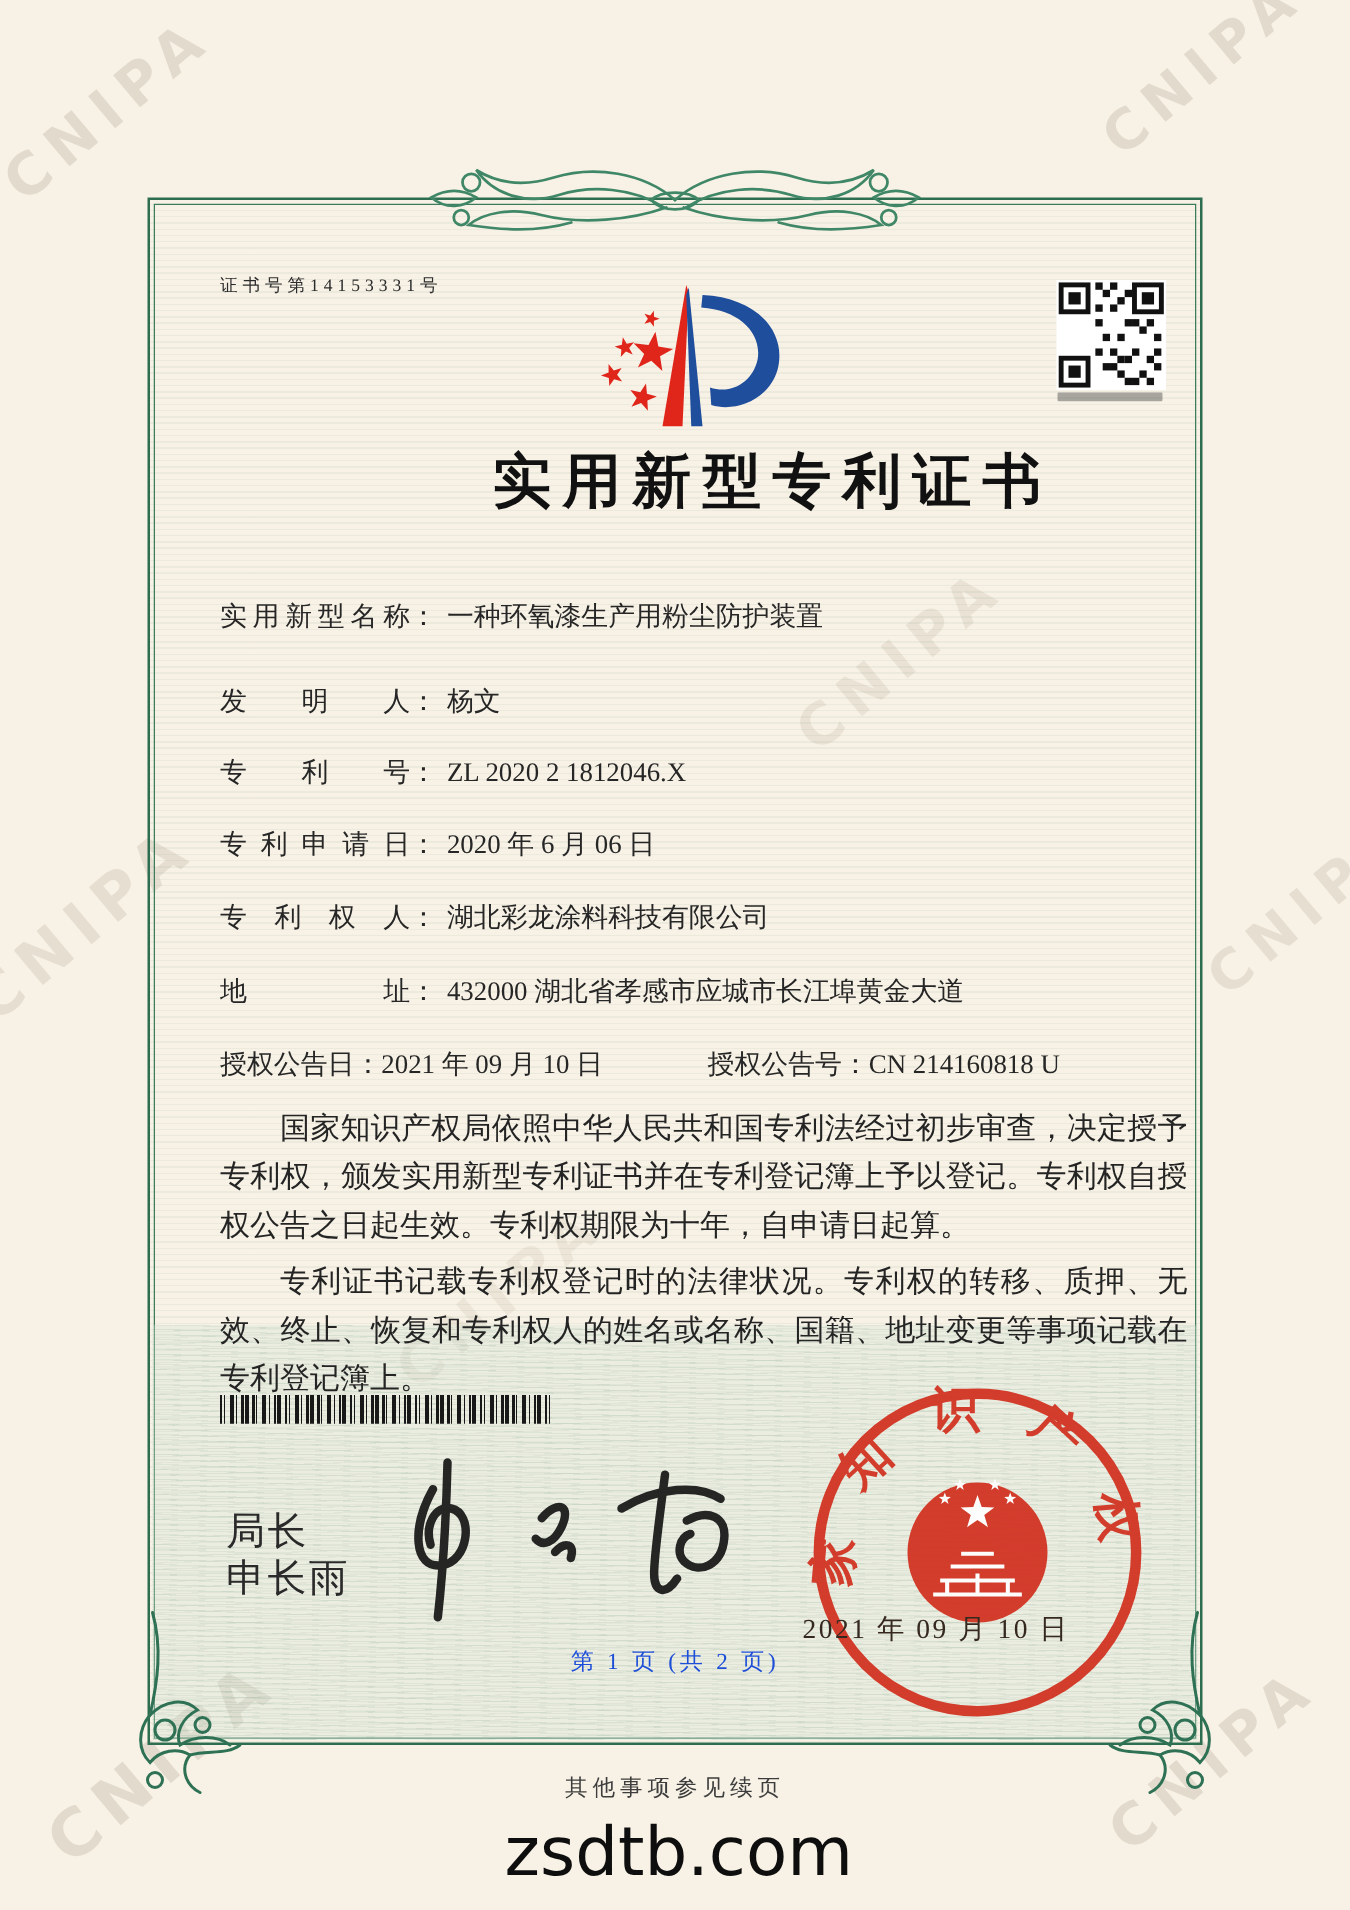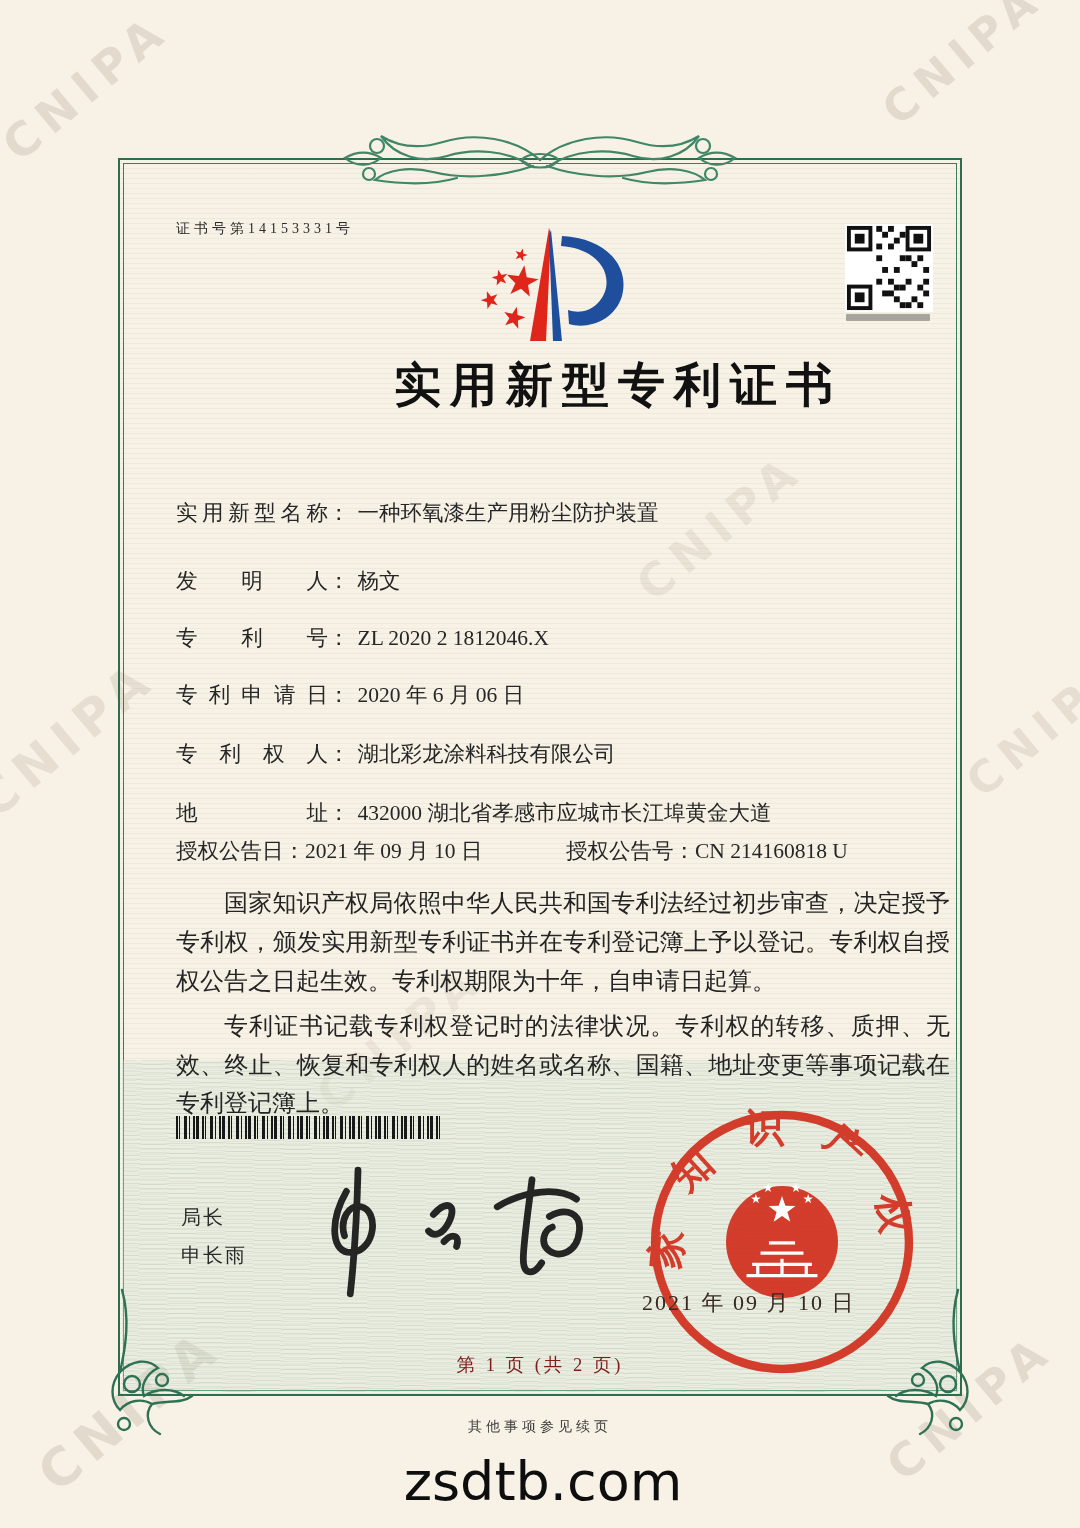--- a/index.html
+++ b/index.html
@@ -40,51 +40,51 @@
     position:absolute;left:176px;top:220px;
     font-size:14px;letter-spacing:4px;color:#2b2b2b;
   }
   .title{
     position:absolute;left:118px;top:354px;width:1000px;
     text-align:center;font-size:47px;font-weight:700;letter-spacing:9px;color:#111;
   }
   .row{position:absolute;left:176px;width:786px;font-size:21.5px;color:#262626;white-space:nowrap;}
   .f-label{
     display:inline-block;width:152px;vertical-align:bottom;
-    text-align:justify;text-align-last:justify;margin-top:20px;
+    text-align:justify;text-align-last:justify;
   }
   .f-colon{margin-right:8px;}
   .paras{
     position:absolute;left:176px;top:884px;width:774px;
     font-size:24px;line-height:1.62;text-align:justify;color:#242424;
   }
   .paras p{margin:0 0 6px 0;text-indent:2em;}
   .barcode{
     position:absolute;left:176px;top:1116px;width:266px;height:23px;
     background:repeating-linear-gradient(90deg,
       #181818 0 2px, transparent 2px 3px,
       #181818 3px 4px, transparent 4px 8px,
       #181818 8px 11px, transparent 11px 13px,
       #181818 13px 14px, transparent 14px 17px,
       #181818 17px 19px, transparent 19px 20px,
       #181818 20px 23px, transparent 23px 26px);
   }
-  .director{position:absolute;left:181px;font-size:20px;letter-spacing:2px;color:#2a2a2a;
+  .director{position:absolute;left:181px;font-size:31px;letter-spacing:2px;color:#2a2a2a;
     font-family:"Liberation Sans","DejaVu Sans",sans-serif;}
   .seal-date{
     position:absolute;left:642px;top:1288px;width:280px;
     font-size:22px;letter-spacing:2px;color:#35281f;z-index:6;
   }
   .page-foot{
-    position:absolute;left:118px;top:1352px;width:844px;text-align:center;
-    font-size:18.5px;letter-spacing:3px;color:#7f1d1d;
+    position:absolute;left:118px;top:1316px;width:844px;text-align:center;
+    font-size:18.5px;letter-spacing:3px;color:#1d4ed8;
   }
   .cont-note{
     position:absolute;left:118px;top:1418px;width:844px;text-align:center;
-    font-size:14px;letter-spacing:4px;color:#3d3d3d;
+    font-size:18px;letter-spacing:4px;color:#3d3d3d;
   }
   .site-wm{
     position:absolute;left:0;top:1450px;width:936px;text-align:center;text-indent:150px;
     font-size:54px;color:#0e0e0e;
     font-family:"DejaVu Sans","Liberation Sans",sans-serif;
   }
   .qr-caption{
     position:absolute;left:846px;top:314px;width:84px;height:7px;
     background:rgba(70,70,70,0.45);border-radius:1px;
   }

